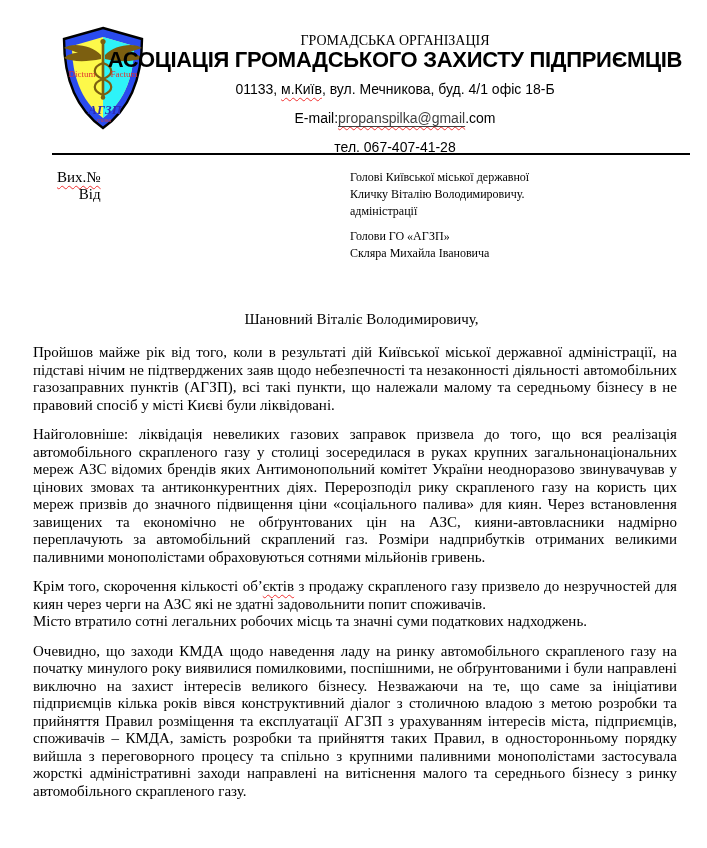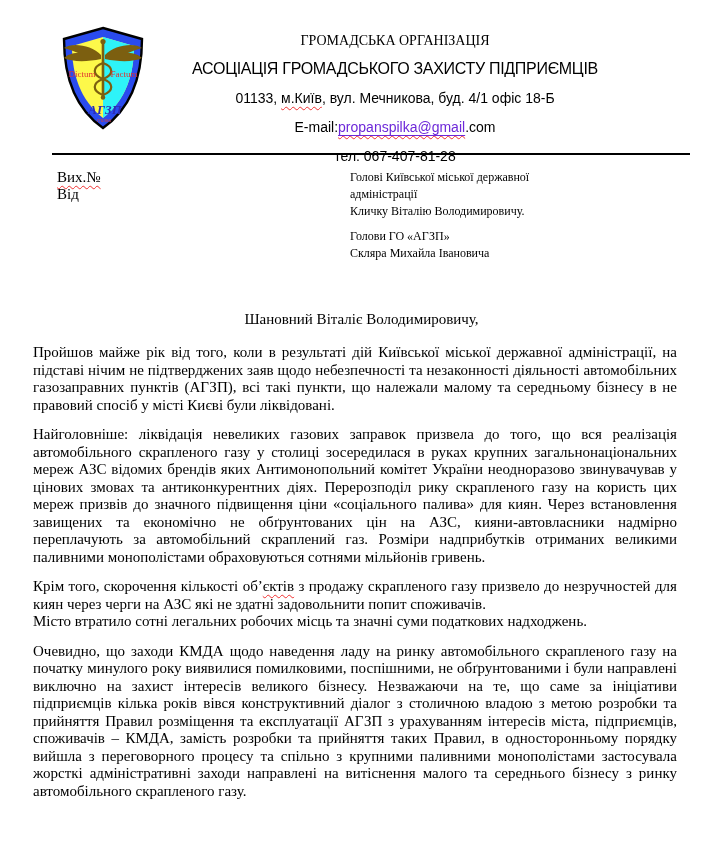--- a/index.html
+++ b/index.html
@@ -4,28 +4,28 @@
 <style>
   html,body { margin:0; padding:0; background:#ffffff; }
   .page {
     position:relative; width:707px; height:848px; background:#ffffff;
     font-family:"Liberation Serif", serif; color:#000; overflow:hidden;
   }
   
   .logo { position:absolute; left:56px; top:26px; width:94px; height:104px; }
   .header-text { position:absolute; left:90px; right:7px; top:33px; text-align:center; }
   .org-type { font-family:"Liberation Serif", serif; font-size:14px; line-height:16px; }
-  .org-name { font-family:"Liberation Sans", sans-serif; font-weight:normal; font-size:16px; line-height:19px; letter-spacing:-0.3px; margin-top:10px; }
+  .org-name { font-family:"Liberation Sans", sans-serif; font-weight:bold; font-size:22px; line-height:19px; letter-spacing:-0.3px; margin-top:1px; }
   .hline { font-family:"Liberation Sans", sans-serif; font-size:14px; line-height:17px; margin-top:12px; }
   .divider { position:absolute; left:52px; width:638px; top:153px; border-top:2px solid #000; }
   
   .sq { text-decoration-line:underline; text-decoration-style:wavy; text-decoration-color:#f03030; text-decoration-thickness:1px; text-underline-offset:2.5px; }
-  .email-link { color:#6d28d9; text-decoration:underline; cursor:pointer; }
+  .email-link { color:#404040; text-decoration:underline; cursor:pointer; }
   
-  .ref-block { position:absolute; left:57px; top:169px; font-size:15px; line-height:17px; }
+  .ref-block { position:absolute; left:57px; top:169px; font-size:15px; line-height:17px;text-align:right; }
   .recipient { position:absolute; left:350px; top:169px; font-size:12px; line-height:17px; }
   .recipient .group2 { margin-top:8px; }
   
   .salutation { position:absolute; left:46px; right:30px; top:311px; text-align:center; font-size:15px; }
   .body-text { position:absolute; left:33px; right:30px; top:344px; font-size:15px; line-height:17.5px; text-align:justify; }
   .body-text p { margin:0 0 12px 0; }
   .motto { fill:#e03131; font-family:"Liberation Serif", serif; font-size:9px; }
   .acronym { fill:#2d2db4; font-family:"Liberation Serif", serif; font-size:13px; font-style:italic; font-weight:bold; }
   .acr-sub { fill:#d04040; font-family:"Liberation Serif", serif; font-size:5.5px; font-style:italic; }
 </style>
@@ -56,34 +56,34 @@
     <text class="motto" x="68" y="51" text-anchor="middle">Factum</text>
     <text class="acronym" x="49" y="88" text-anchor="middle">АГЗП</text>
     <text class="acr-sub" x="48" y="95.5" text-anchor="middle">спілка</text>
   </svg>
 
   <div class="header-text">
     <div class="org-type">ГРОМАДСЬКА ОРГАНІЗАЦІЯ</div>
     <div class="org-name">АСОЦІАЦІЯ ГРОМАДСЬКОГО ЗАХИСТУ ПІДПРИЄМЦІВ</div>
     <div class="hline"><span>01133, </span><span class="sq">м.Київ</span><span>, вул. Мечникова, буд. 4/1 офіс 18-Б</span></div>
     <div class="hline"><span>E-mail:</span><span class="sq"><a class="email-link">propanspilka@gmail</a></span><span>.com</span></div>
-    <div class="hline">тел. 067-407-81-28</div>
+    <div class="hline">тел. 067-407-41-28</div>
   </div>
 
   <div class="divider"></div>
 
   <div class="ref-block">
     <div><span class="sq">Вих.№</span></div>
     <div>Від</div>
   </div>
 
   <div class="recipient">
     <div>Голові Київської міської державної</div>
+    <div>Кличку Віталію Володимировичу.</div>
     <div>адміністрації</div>
-    <div>Кличку Віталію Володимировичу.</div>
     <div class="group2">
       <div>Голови ГО «АГЗП»</div>
       <div>Скляра Михайла Івановича</div>
     </div>
   </div>
 
   <div class="salutation">Шановний Віталіє Володимировичу,</div>
 
   <div class="body-text">
     <p>Пройшов майже рік від того, коли в результаті дій Київської міської державної адміністрації, на підставі нічим не підтверджених заяв щодо небезпечності та незаконності діяльності автомобільних газозаправних пунктів (АГЗП), всі такі пункти, що належали малому та середньому бізнесу в не правовий спосіб у місті Києві були ліквідовані.</p>

